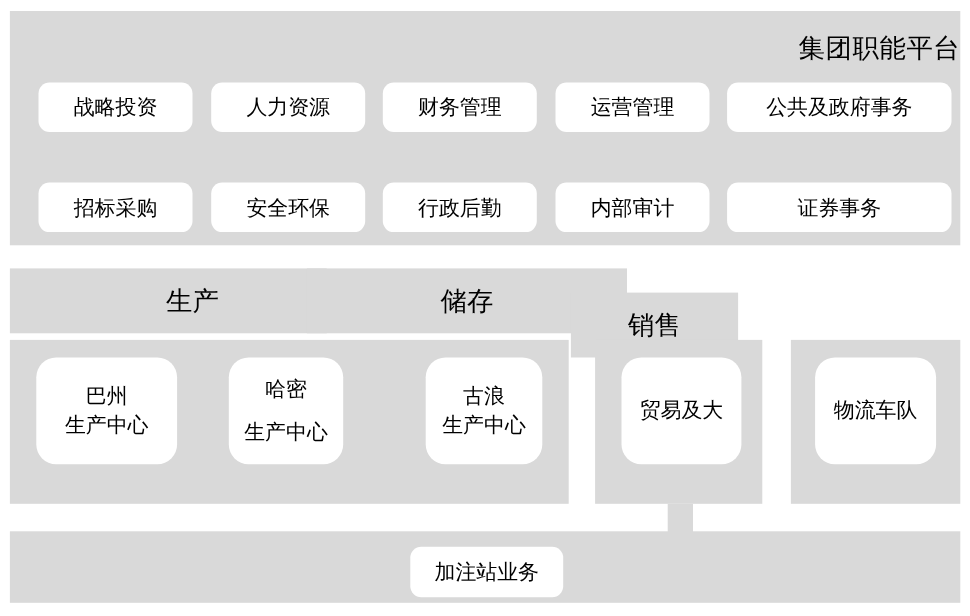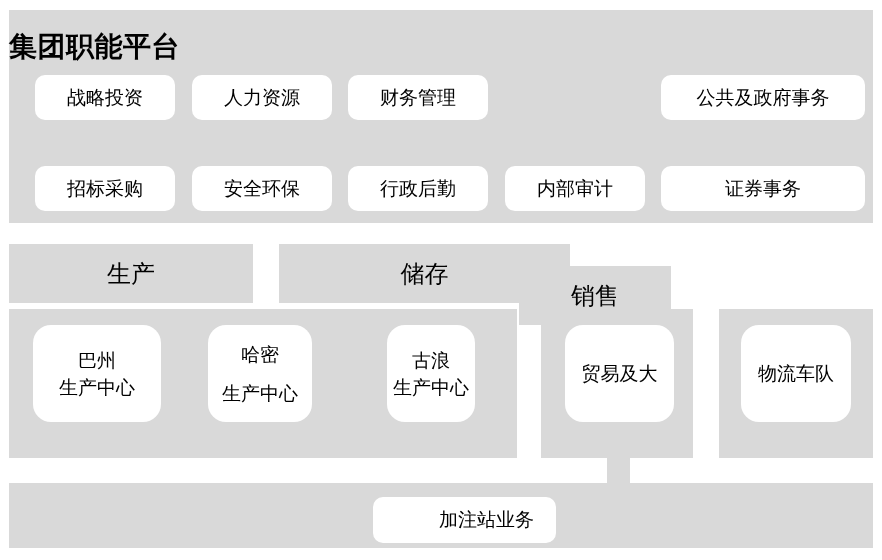--- a/index.html
+++ b/index.html
@@ -25,24 +25,23 @@
     left: 9px;
     top: 10px;
     width: 864px;
     height: 213px;
   }
   .platform-title {
     position: absolute;
     left: 0;
     top: 18px;
     width: 100%;
-    text-align: left;
-    font-size: 28px;
+    text-align: right;
+    font-size: 24px;
     letter-spacing: 0.5px;
-    font-weight: bold;
   }
   .dept-box {
     position: absolute;
     height: 45px;
     background: #ffffff;
     border-radius: 10px;
     display: flex;
     align-items: center;
     justify-content: center;
     font-size: 19px;
@@ -58,21 +57,21 @@
   .chain-header {
     position: absolute;
     top: 244px;
     height: 59px;
     background: #d9d9d9;
     display: flex;
     align-items: center;
     justify-content: center;
     font-size: 24px;
   }
-  .hdr-production { left: 9px;   width: 244px; }
+  .hdr-production { left: 9px;   width: 244px; padding-left: 44px; }
   .hdr-storage    { left: 279px; width: 291px; }
   .hdr-sales      { left: 519px; width: 152px; margin-top: 22px; }
   .hdr-transport  { left: 719px; width: 154px; }
   
   .chain-body {
     position: absolute;
     top: 309px;
     height: 149px;
     background: #d9d9d9;
   }
@@ -89,21 +88,21 @@
     display: flex;
     flex-direction: column;
     align-items: center;
     justify-content: center;
     text-align: center;
     font-size: 19px;
     line-height: 27px;
   }
   .card-bazhou   { left: 33px;  width: 128px; }
   .card-hami     { left: 208px; width: 104px; gap: 12px; }
-  .card-gulang   { left: 387px; width: 88px; }
+  .card-gulang   { left: 387px; width: 106px; }
   .card-trade    { left: 565px; width: 109px; }
   .card-logistic { left: 741px; width: 110px; }
   
   .connector-stem {
     left: 607px;
     top: 458px;
     width: 23px;
     height: 26px;
   }
   .bottom-bar {
@@ -117,39 +116,41 @@
     left: 373px;
     top: 497px;
     width: 139px;
     height: 46px;
     background: #ffffff;
     border-radius: 10px;
     display: flex;
     align-items: center;
     justify-content: center;
     font-size: 19px;
-    padding-left: 44px;
   }
 </style>
 </head>
 <body>
 
 <div class="canvas">
 
   <div class="gray-block platform">
     <div class="platform-title">集团职能平台</div>
 
     <div class="dept-box row1 col1">
       <span>战略投资</span>
     </div>
     <div class="dept-box row1 col2">
       <span>人力资源</span>
     </div>
     <div class="dept-box row1 col3">
       <span>财务管理</span>
+    </div>
+    <div class="dept-box row1 col4">
+      <span>运营管理</span>
     </div>
     <div class="dept-box row1 col5">
       <span>公共及政府事务</span>
     </div>
 
     <div class="dept-box row2 col1">
       <span>招标采购</span>
     </div>
     <div class="dept-box row2 col2">
       <span>安全环保</span>

